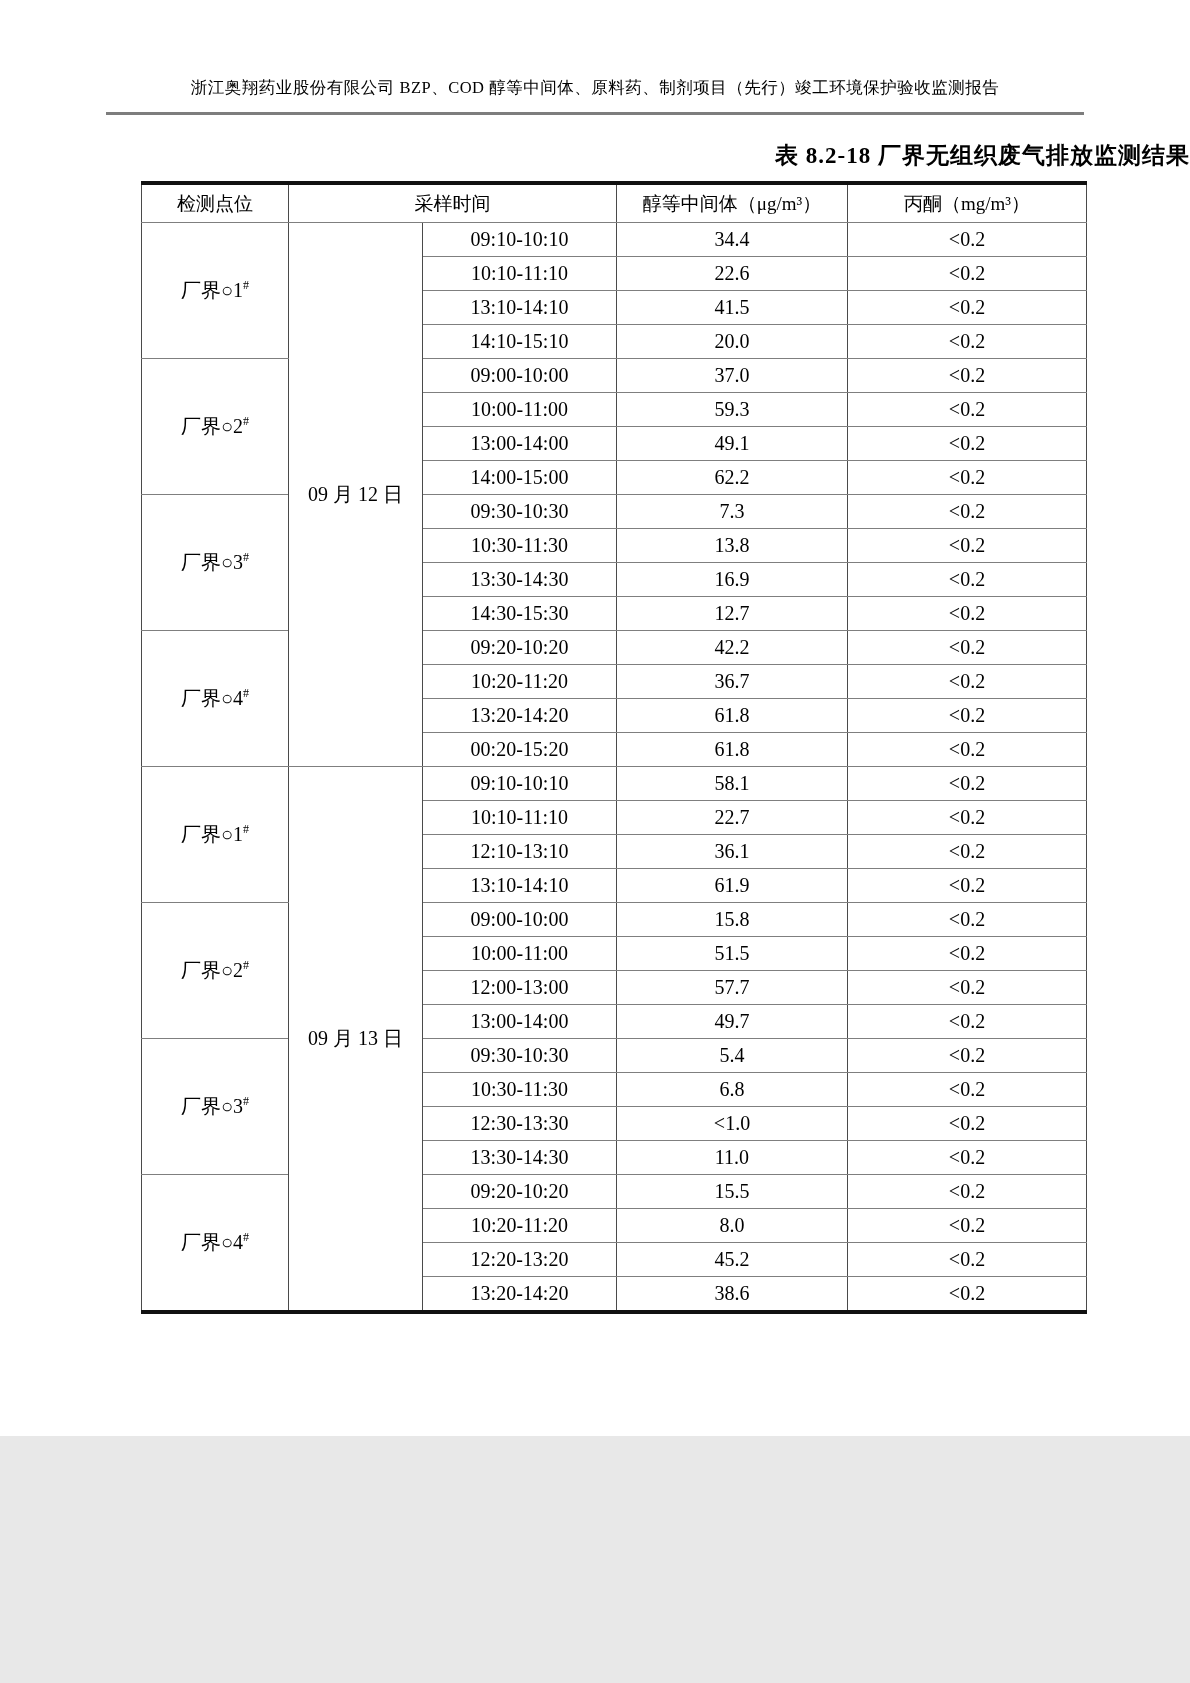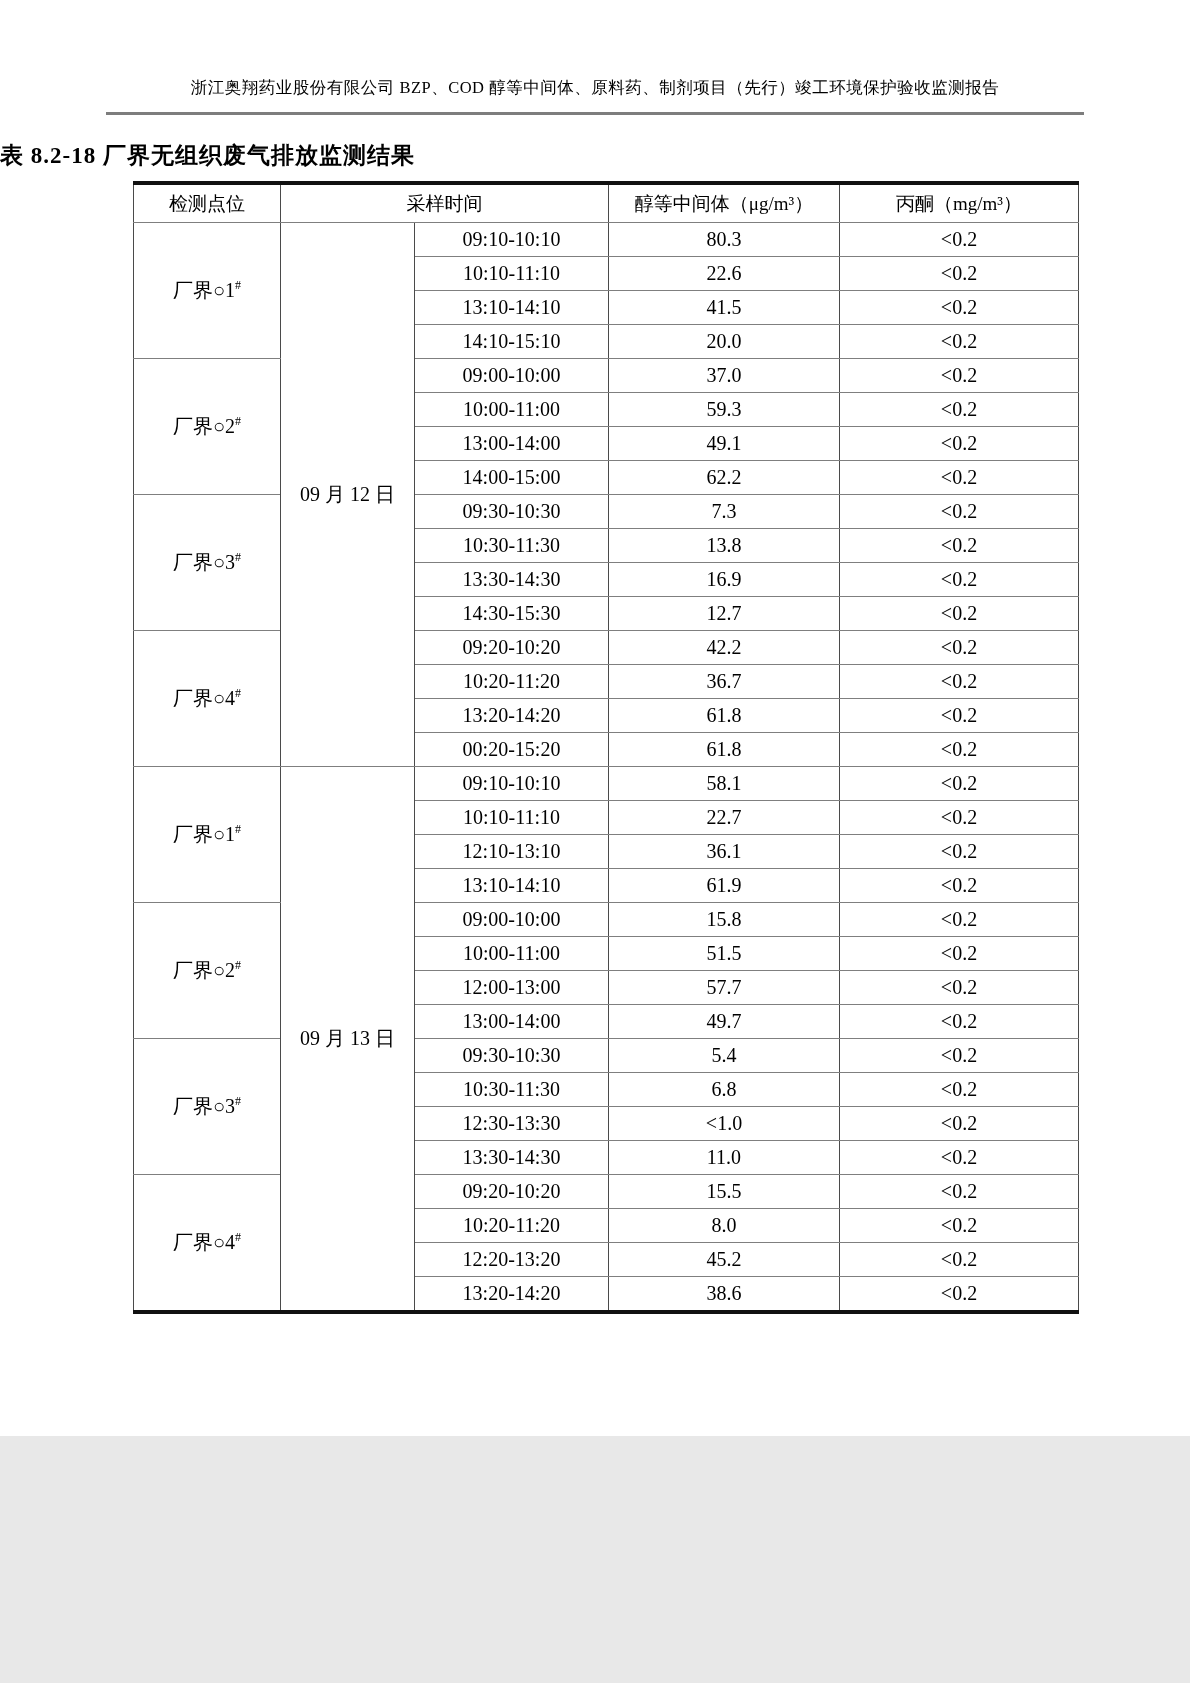--- a/index.html
+++ b/index.html
@@ -27,31 +27,31 @@
     border-bottom: 3px solid #7d7d7d;
     letter-spacing: 0.5px;
   }
 
   
   .table-title {
     position: absolute;
     top: 140px;
     left: 0;
     width: 100%;
-    text-align: left;
+    text-align: right;
     font-size: 23px;
     font-weight: bold;
     letter-spacing: 1px;
   }
 
   
   table.data-table {
     position: absolute;
     top: 181px;
-    left: 133px;
+    left: 141px;
     width: 945px;
     border-collapse: collapse;
     table-layout: fixed;
     border-top: 4px solid #111111;
     border-bottom: 4px solid #111111;
     border-left: 1px solid #4a4a4a;
     border-right: 1px solid #4a4a4a;
   }
   table.data-table th,
   table.data-table td {
@@ -129,21 +129,21 @@
         <th colspan="2">采样时间</th>
         <th>醇等中间体（μg/m³）</th>
         <th>丙酮（mg/m³）</th>
       </tr>
     </thead>
     <tbody id="table-body">
         <tr>
           <td class="cell-point" rowspan="4"><span>厂界○1</span><sup>#</sup></td>
           <td class="cell-date" rowspan="16">09 月 12 日</td>
           <td class="cell-time">09:10-10:10</td>
-          <td class="cell-dcm">80.3</td>
+          <td class="cell-dcm">34.4</td>
           <td class="cell-acetone">&lt;0.2</td>
         </tr>
         <tr>
           <td class="cell-time">10:10-11:10</td>
           <td class="cell-dcm">22.6</td>
           <td class="cell-acetone">&lt;0.2</td>
         </tr>
         <tr>
           <td class="cell-time">13:10-14:10</td>
           <td class="cell-dcm">41.5</td>

